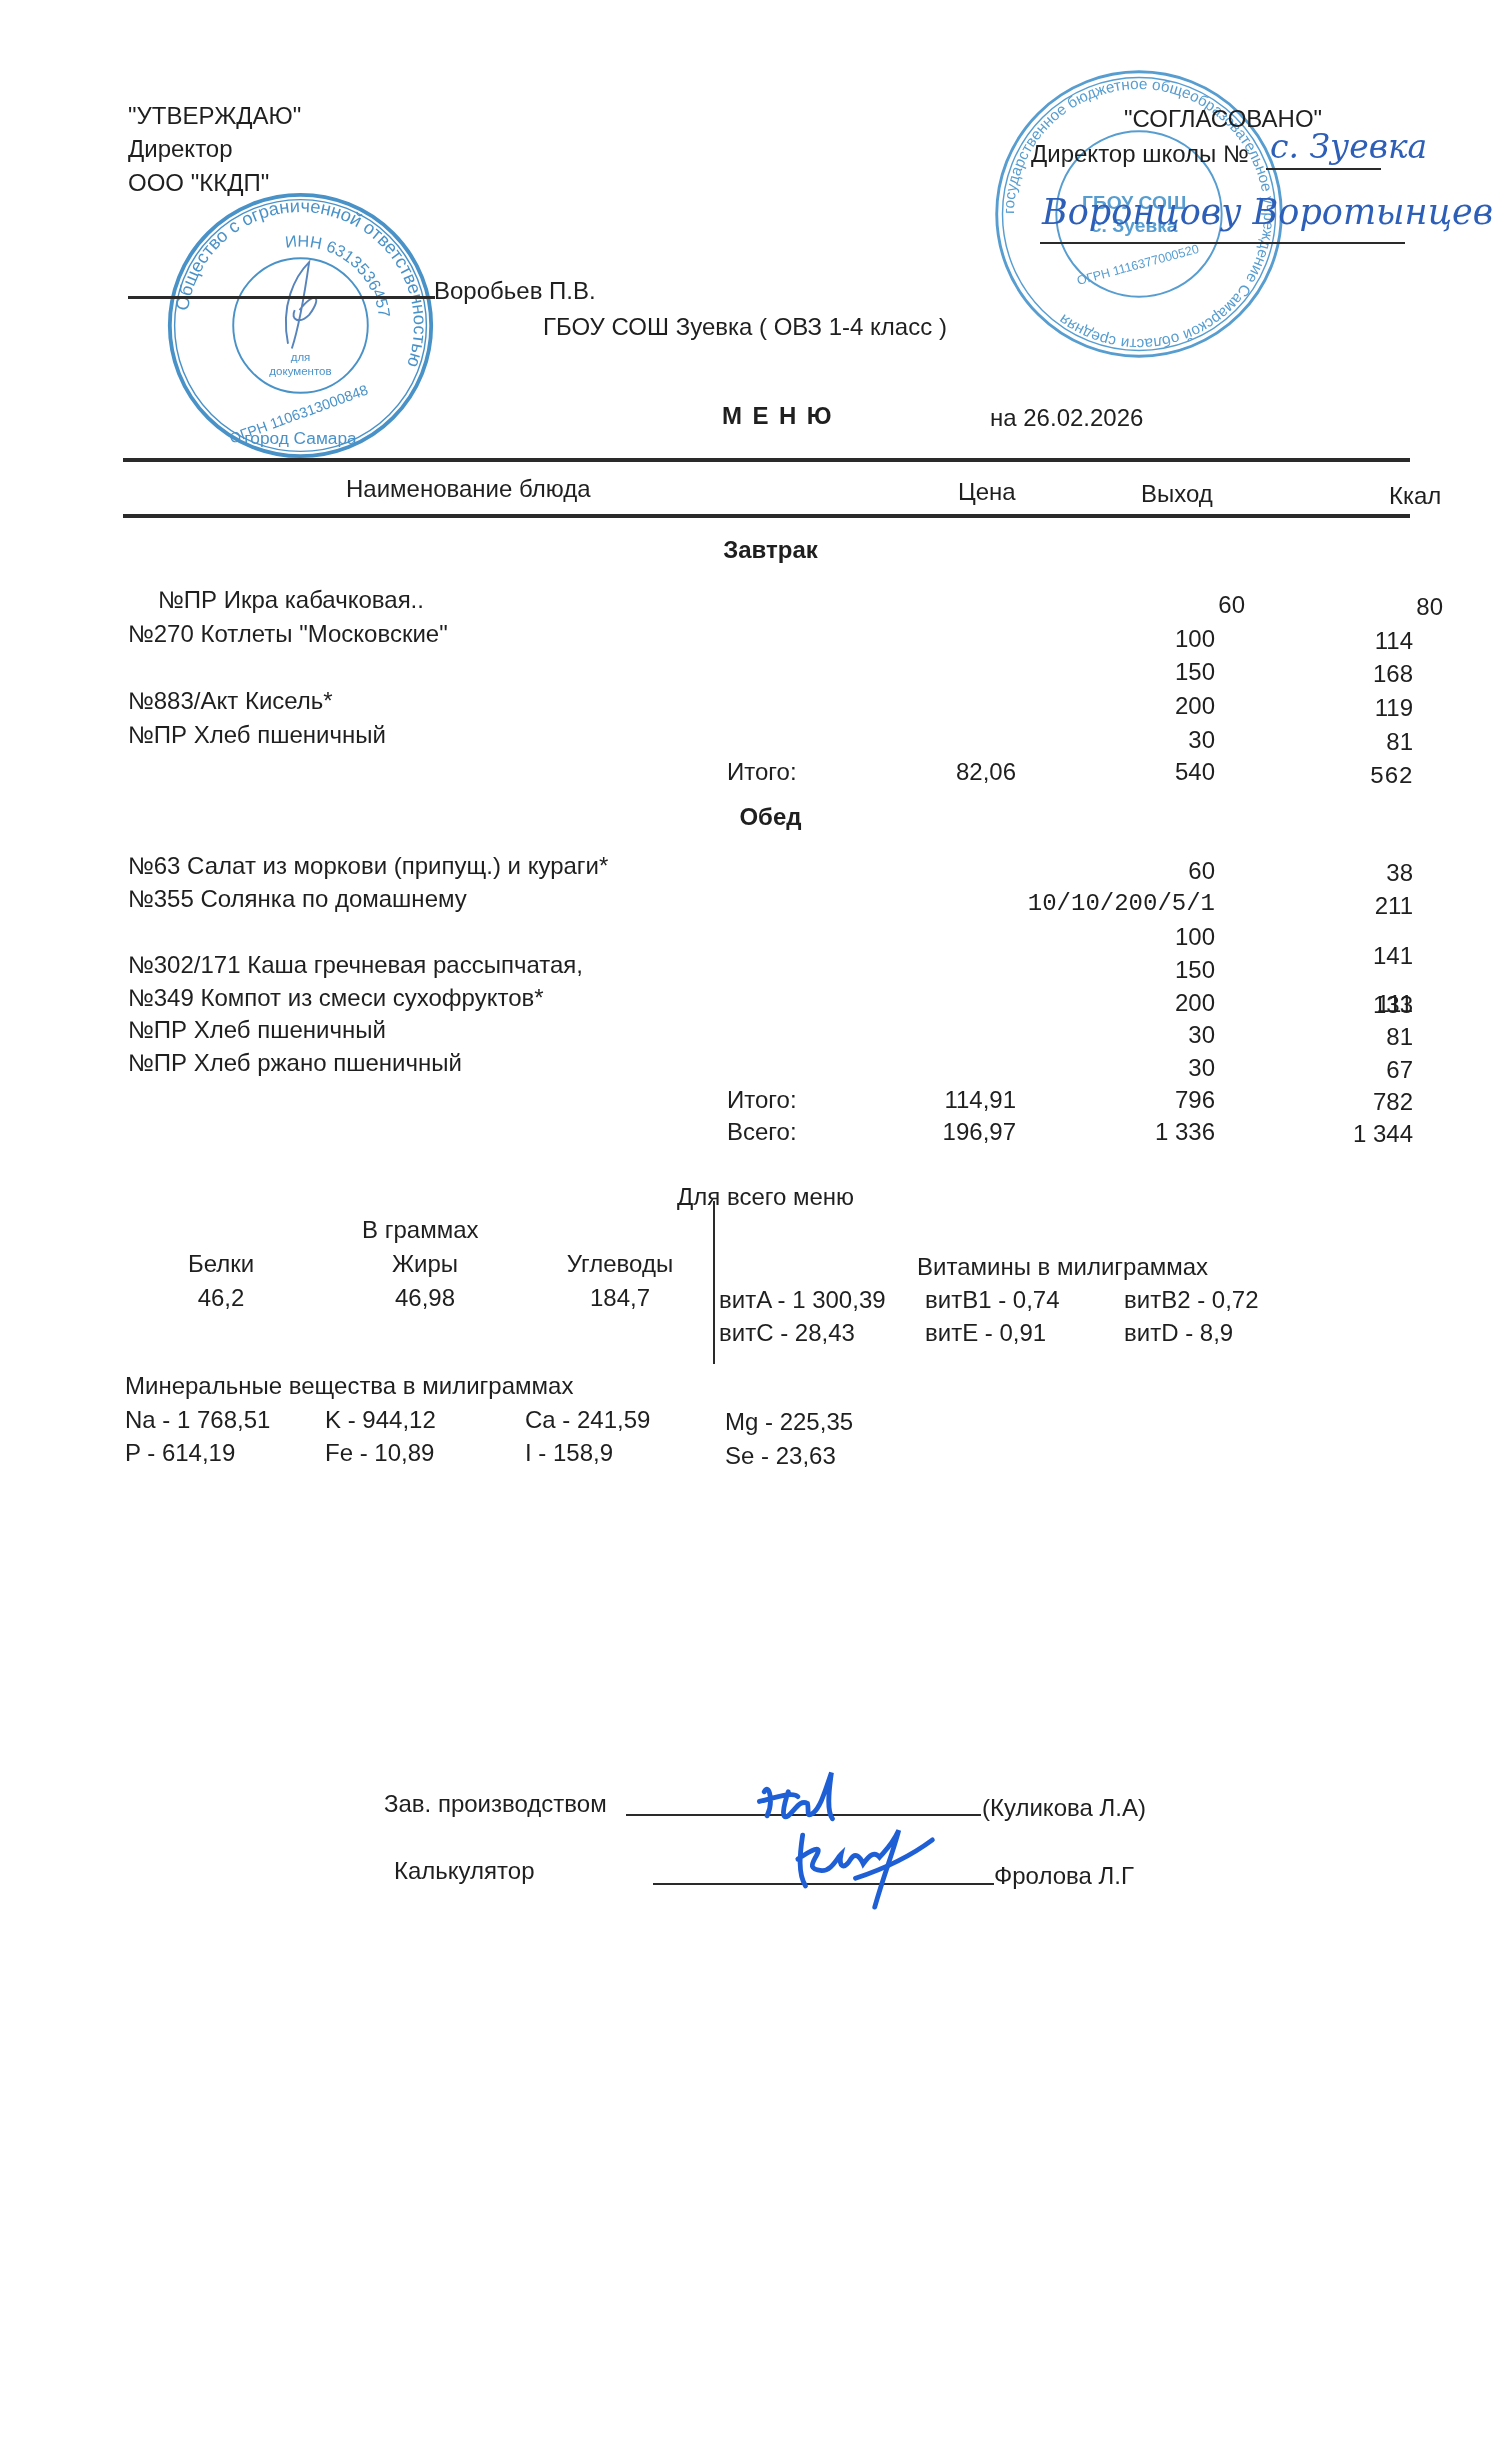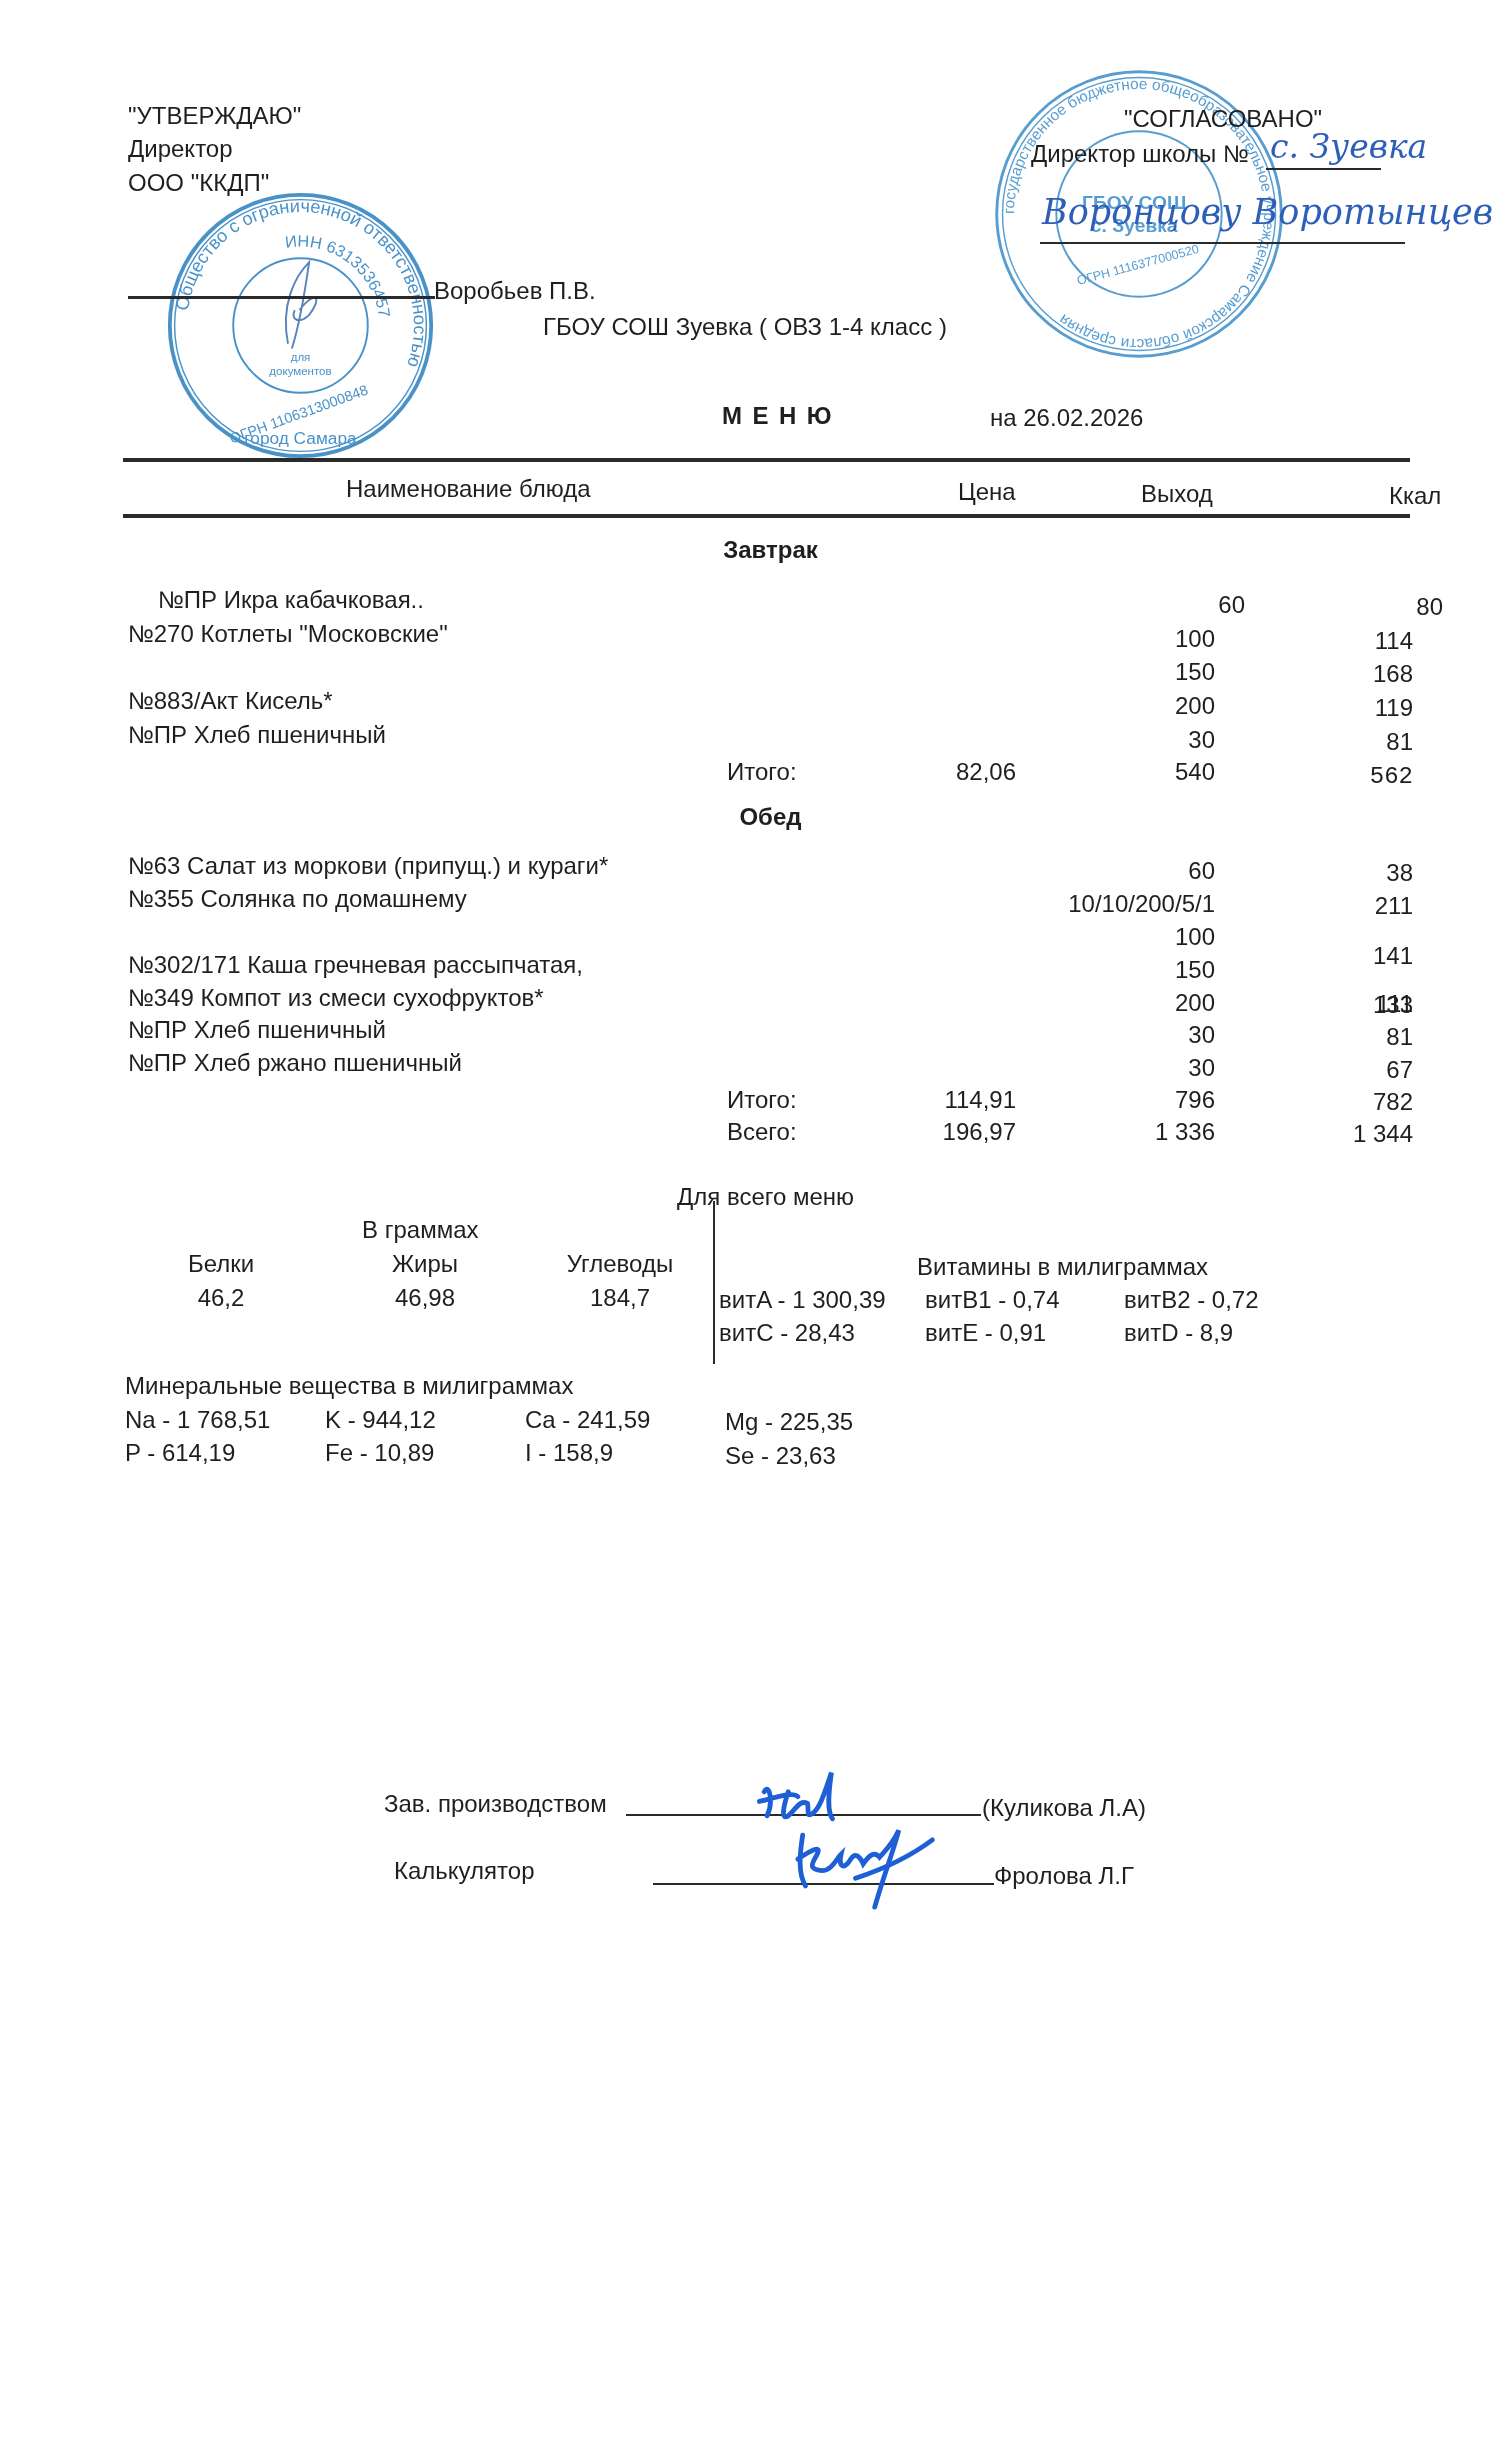--- a/index.html
+++ b/index.html
@@ -122,21 +122,21 @@
 
 <div class="abs t b c" style="left:0;width:1541px;top:802px;">Обед</div>
 
 <div class="row t" style="top:851px;">
   <span class="name">№63 Салат из моркови (припущ.) и кураги*</span>
   <span class="out" style="top:4.8px;">60</span>
   <span class="kcal" style="top:6.7px;">38</span>
 </div>
 <div class="row t" style="top:884px;">
   <span class="name">№355 Солянка по домашнему</span>
-  <span class="out" style="top:4.8px;">10/10/200/5/1</span>
+  <span class="out" style="top:4.8px;font-family:Liberation Mono, monospace;">10/10/200/5/1</span>
   <span class="kcal" style="top:6.7px;">211</span>
 </div>
 <div class="row t" style="top:917px;">
   <span class="out" style="top:4.8px;">100</span>
   <span class="kcal" style="top:24px;">141</span>
 </div>
 <div class="row t" style="top:950px;">
   <span class="name">№302/171 Каша гречневая  рассыпчатая,</span>
   <span class="out" style="top:4.8px;">150</span>
   <span class="kcal" style="top:6.7px;margin-top:32px;">111</span>

